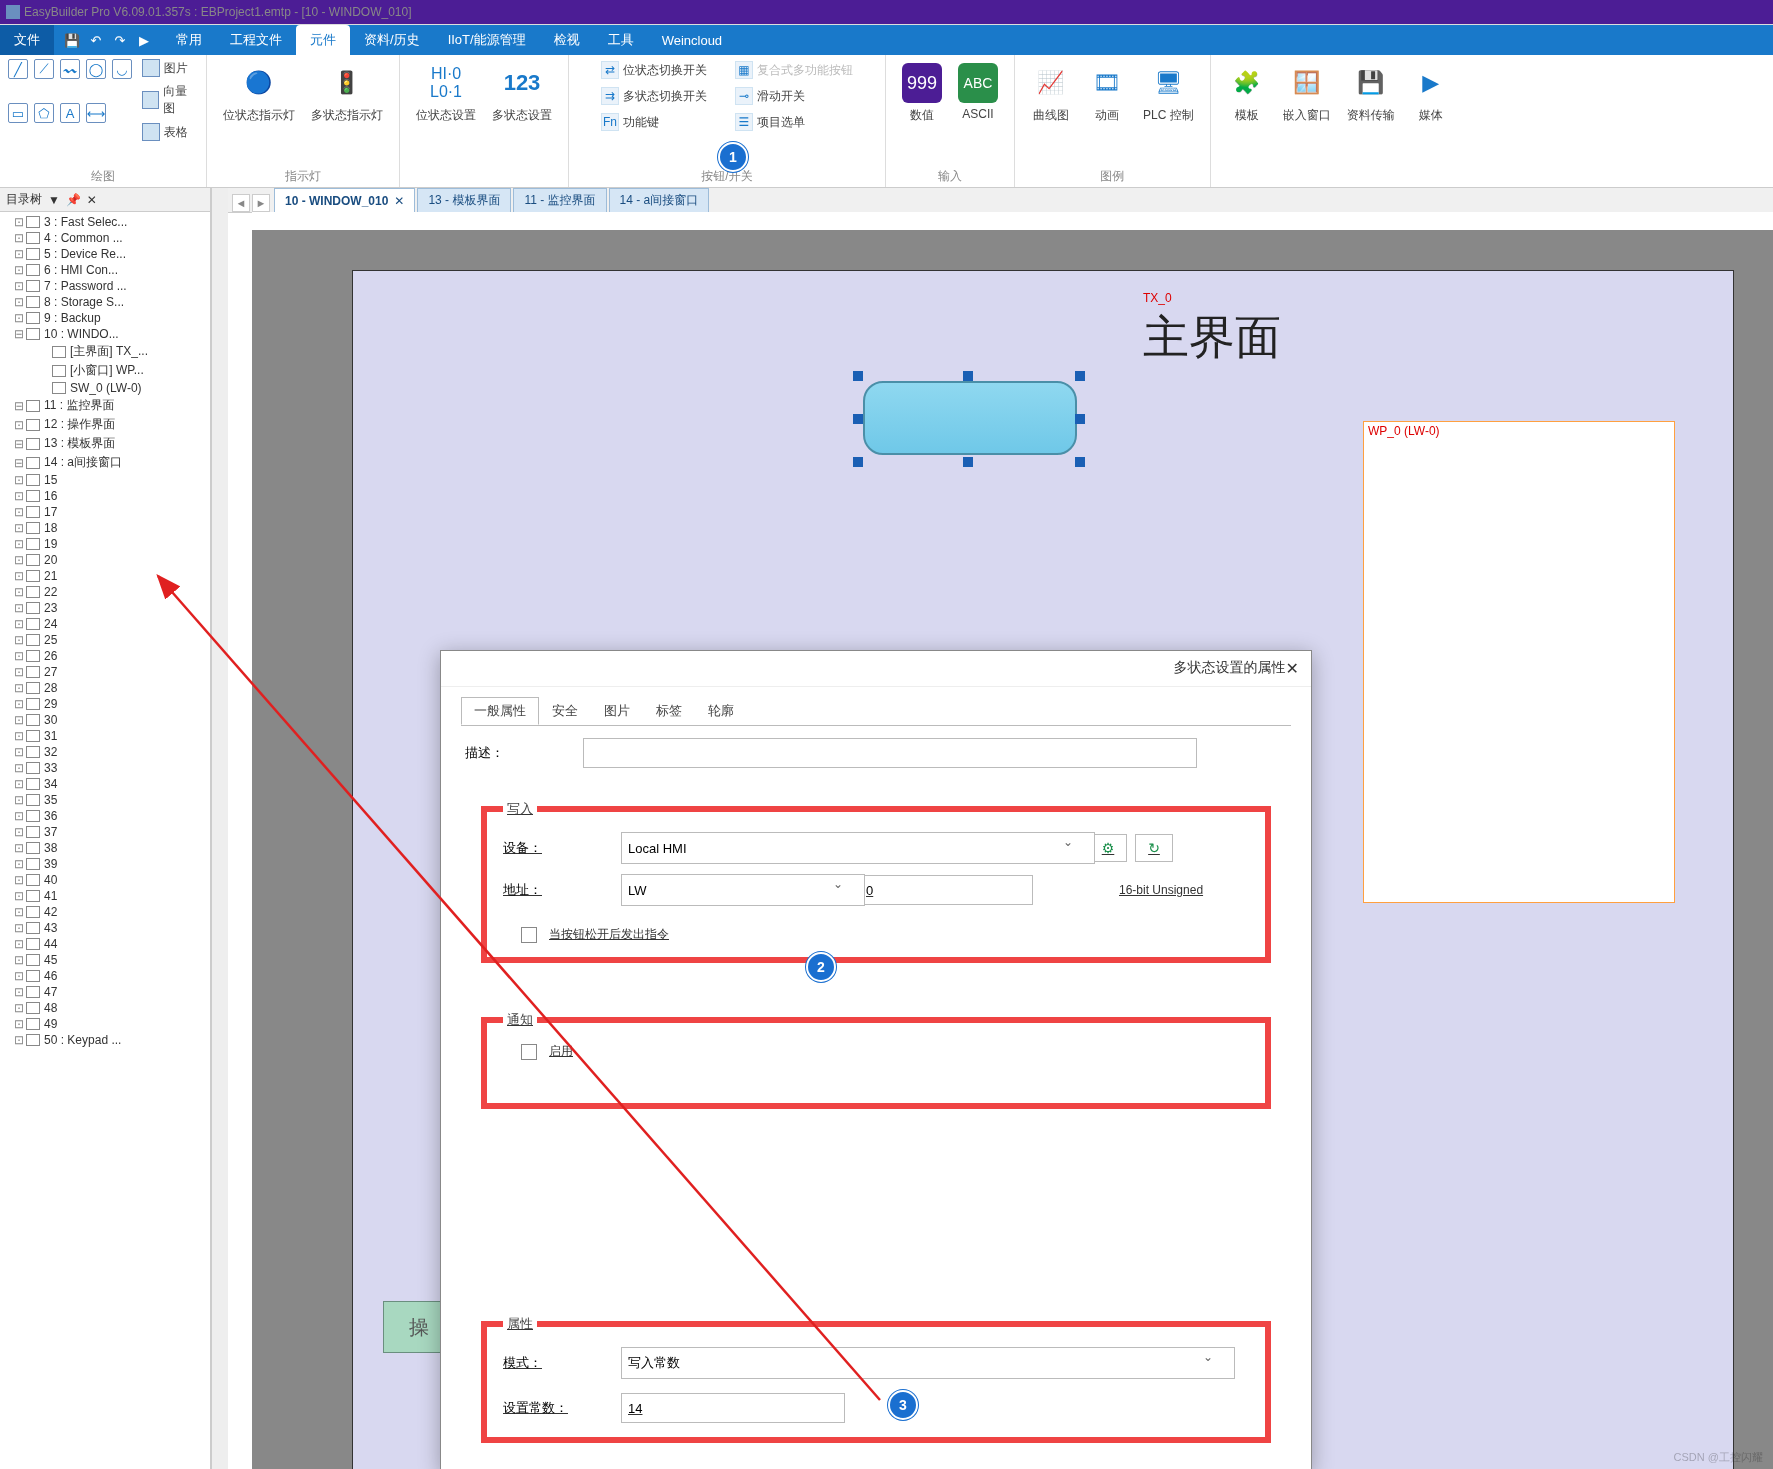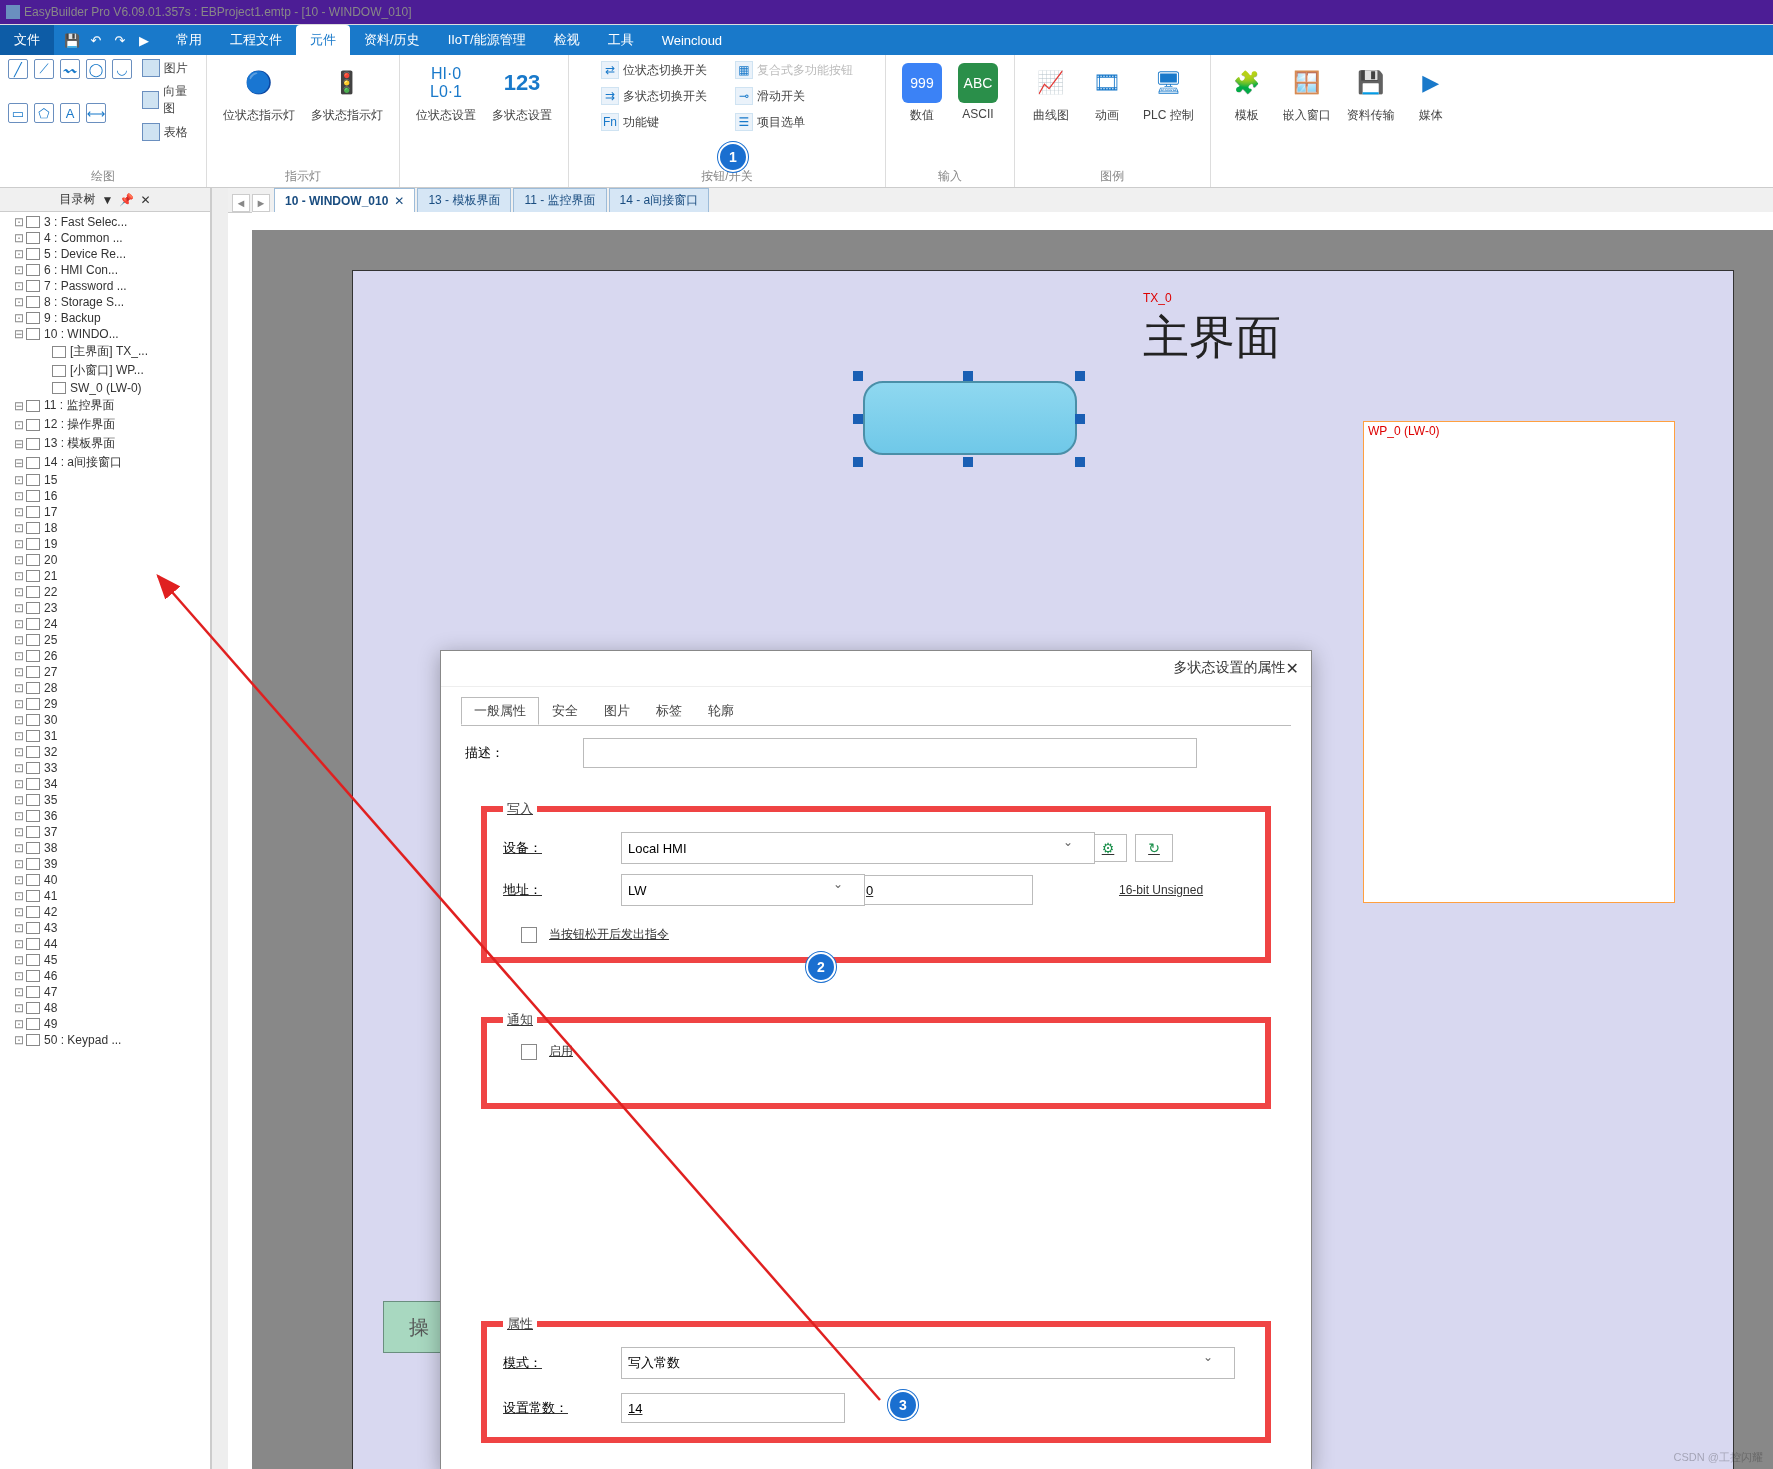--- a/index.html
+++ b/index.html
@@ -167,21 +167,21 @@
   .sidebar {
     width: 210px;
     border-right: 1px solid #ccc;
     background: #fff;
     display: flex;
     flex-direction: column;
     overflow: hidden;
   }
   .sidebar-header {
     display: flex;
-    justify-content: center;
+    justify-content: flex-start;
     align-items: center;
     border-bottom: 1px solid #ccc;
     padding: 3px 6px;
     background: #f0f0f0;
     font-size: 12px;
   }
   .sidebar-header .controls span {
     margin-left: 6px;
     cursor: default;
   }
@@ -579,21 +579,21 @@
             <span>项目选单</span>
           </div>
       </div>
     </div>
     <div class="ribbon-group-label">按钮/开关</div>
   </div>
 
   <div class="ribbon-group">
     <div style="display:flex">
       <div class="ribbon-big-btn">
-        <div class="big-icon" style="background:#3b82f6;color:#fff;font-size:14px">999</div>
+        <div class="big-icon" style="background:#4c1d95;color:#fff;font-size:18px">999</div>
         <span>数值</span>
       </div>
       <div class="ribbon-big-btn">
         <div class="big-icon" style="background:#2a8f4a;color:#fff;font-size:14px">ABC</div>
         <span>ASCII</span>
       </div>
     </div>
     <div class="ribbon-group-label">输入</div>
   </div>
 

